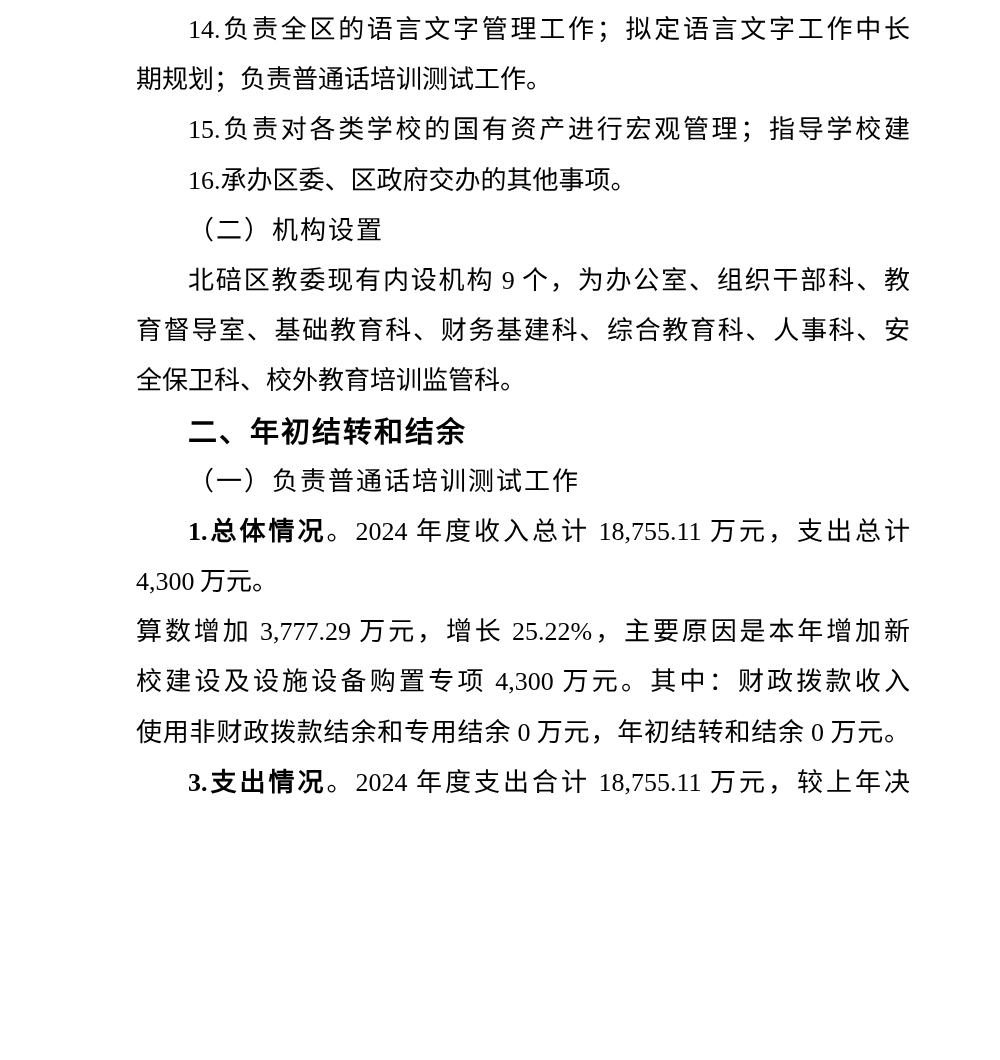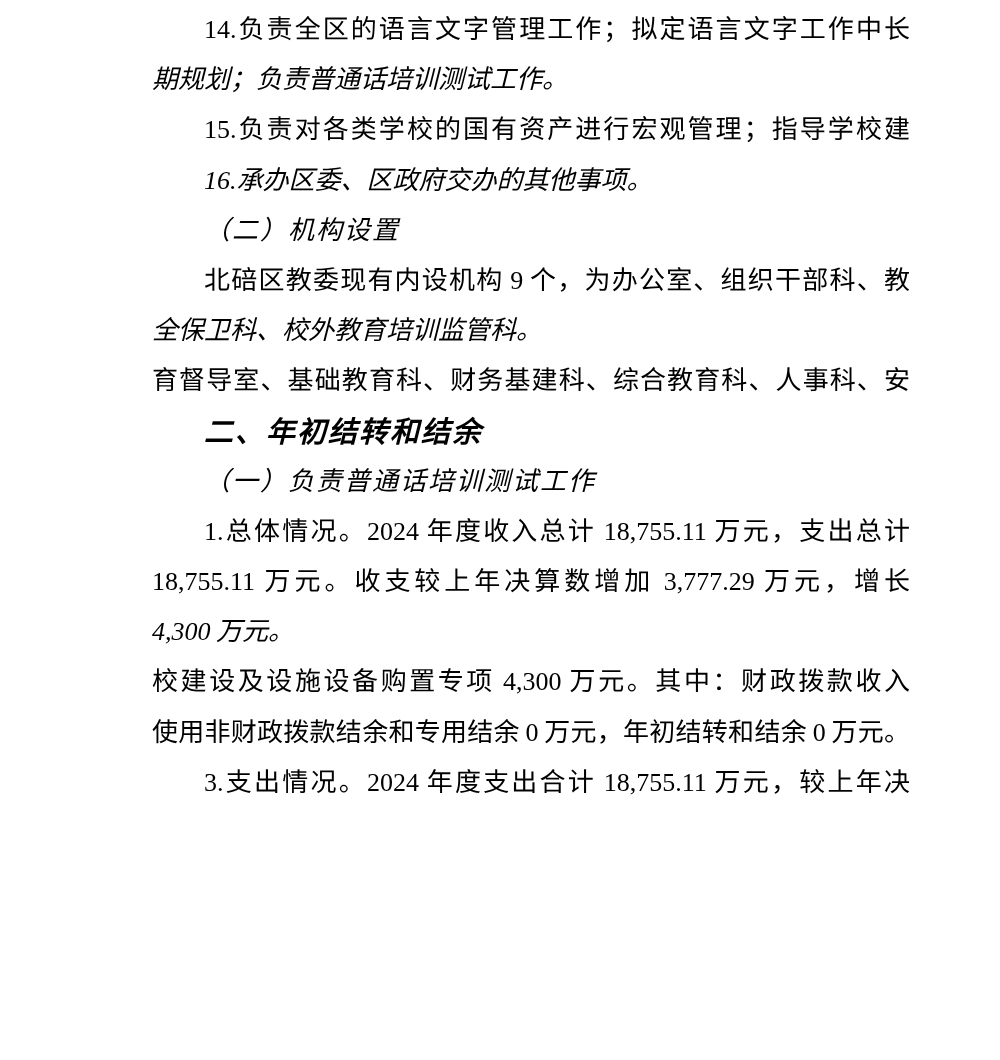--- a/index.html
+++ b/index.html
@@ -23,41 +23,39 @@
     width: 774px;
   }
   .line {
     height: 50.2px;
     line-height: 50.2px;
     font-size: 26px;
     overflow: hidden;
     word-spacing: -1px;
     text-align: justify;
     text-align-last: justify;
-    margin-left: 16px;
   }
   .line.end {
     text-align: right;
     text-align-last: left;
-    font-style: italic;
   }
   .line.indent {
     padding-left: 52px;
   }
   .heading {
     font-family: "Liberation Sans", "DejaVu Sans", sans-serif;
     font-weight: 700;
     font-size: 29px;
     letter-spacing: 2px;
   }
   .kaiti {
     letter-spacing: 2px;
   }
   .b {
-    font-weight: 400;
+    font-weight: 700;
   }
 </style>
 </head>
 <body>
 
 <div class="page">
   <div class="textblock">
 
     <div class="line fill indent">14.负责全区的语言文字管理工作；拟定语言文字工作中长</div>
 
@@ -65,38 +63,38 @@
 
     <div class="line fill indent">15.负责对各类学校的国有资产进行宏观管理；指导学校建</div>
 
 
     <div class="line end indent">16.承办区委、区政府交办的其他事项。</div>
 
     <div class="line end indent kaiti">（二）机构设置</div>
 
     <div class="line fill indent">北碚区教委现有内设机构 9 个，为办公室、组织干部科、教</div>
 
+    <div class="line fill">育督导室、基础教育科、财务基建科、综合教育科、人事科、安</div>
+
     <div class="line end">全保卫科、校外教育培训监管科。</div>
-
-    <div class="line fill">育督导室、基础教育科、财务基建科、综合教育科、人事科、安</div>
 
     <div class="line end indent heading">二、年初结转和结余</div>
 
     <div class="line end indent kaiti">（一）负责普通话培训测试工作</div>
 
     <div class="line fill indent">
       <span class="b">1.总体情况</span><span>。2024 年度收入总计 18,755.11 万元，支出总计</span>
     </div>
 
-    <div class="line fill">18,755.11 万元。收支较上年决算数增加 3,777.29 万元，增长</div>
 
 
     <div class="line end">4,300 万元。</div>
 
 
+    <div class="line fill">算数增加 3,777.29 万元，增长 25.22%，主要原因是本年增加新</div>
 
     <div class="line fill">校建设及设施设备购置专项 4,300 万元。其中：财政拨款收入</div>
 
 
     <div class="line fill">使用非财政拨款结余和专用结余 0 万元，年初结转和结余 0 万元。</div>
 
     <div class="line fill indent">
       <span class="b">3.支出情况</span><span>。2024 年度支出合计 18,755.11 万元，较上年决</span>
     </div>
 

